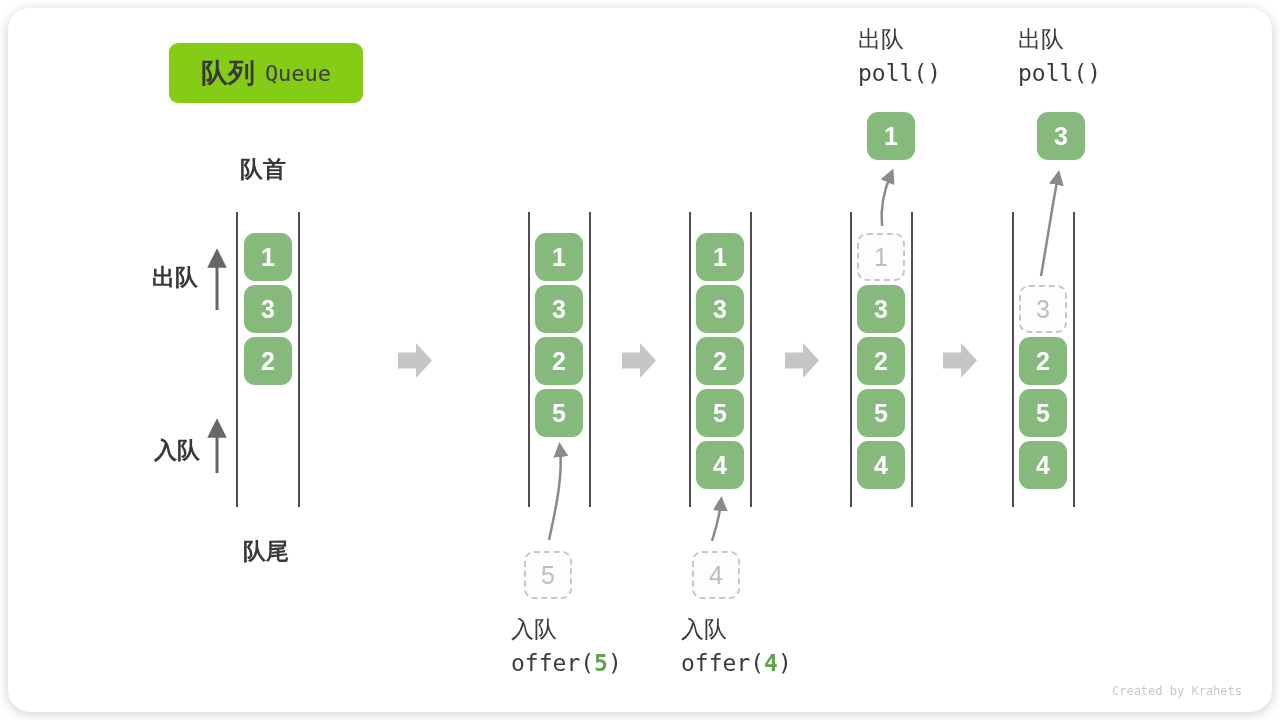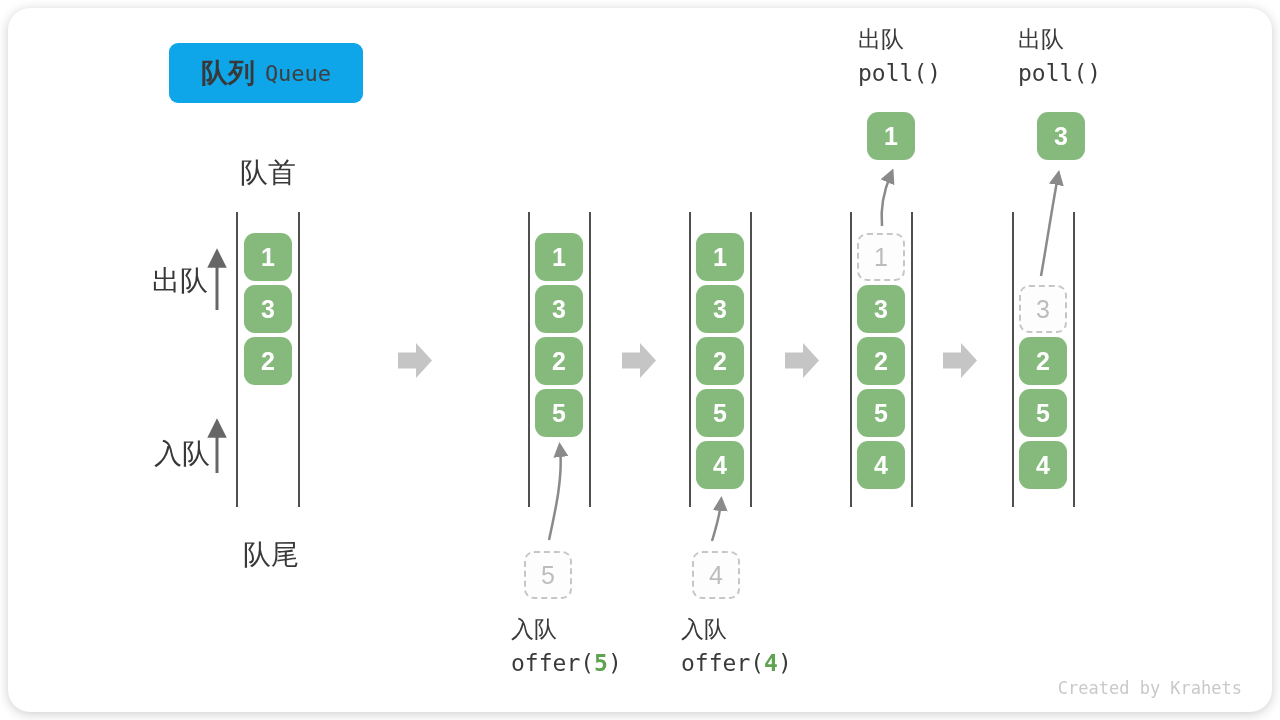--- a/index.html
+++ b/index.html
@@ -8,26 +8,26 @@
     font-family:"Liberation Sans","DejaVu Sans",sans-serif;
     -webkit-font-smoothing:antialiased;
   }
   .card{
     position:absolute;left:8px;top:8px;width:1264px;height:704px;
     background:#ffffff;border-radius:22px;
     box-shadow:0 2px 12px rgba(0,0,0,0.20);
   }
   .title-box{
     position:absolute;left:169px;top:43px;width:194px;height:60px;
-    background:#0ea5e9;border-radius:9px;
+    background:#84cc16;border-radius:9px;
     display:flex;align-items:center;justify-content:center;gap:10px;
   }
   .title-zh{font-size:27px;font-weight:700;color:#383838;}
   .title-en{font-family:"DejaVu Sans Mono","Liberation Mono",monospace;font-size:22px;color:#3f3f3f;}
-  .side-label{position:absolute;font-size:28px;font-weight:400;color:#383838;white-space:nowrap;}
+  .side-label{position:absolute;font-size:23px;font-weight:700;color:#383838;white-space:nowrap;}
   .vline{position:absolute;top:212px;width:2px;height:295px;background:#4f4f4f;}
   .cell{
     position:absolute;width:48px;height:48px;border-radius:11px;
     background:#86ba7c;color:#ffffff;
     display:flex;align-items:center;justify-content:center;
     font-size:25px;font-weight:600;
   }
   .ghost{
     position:absolute;width:48px;height:48px;border-radius:10px;
     border:2px dashed #c6c6c6;background:#fdfdfd;box-sizing:border-box;
@@ -37,21 +37,21 @@
   .op-group{position:absolute;display:flex;flex-direction:column;gap:7px;white-space:nowrap;}
   .op-action{font-size:23px;font-weight:500;color:#3a3a3a;line-height:26px;}
   .op-code{
     font-family:"DejaVu Sans Mono","Liberation Mono",monospace;
     font-size:23px;color:#3a3a3a;line-height:28px;
   }
   .op-code .arg{color:#5fa24f;font-weight:700;}
   .watermark{
     position:absolute;right:38px;bottom:22px;
     font-family:"DejaVu Sans Mono","Liberation Mono",monospace;
-    font-size:17px;color:#c9c9c9;
+    font-size:12px;color:#c9c9c9;
   }
   svg.overlay{position:absolute;left:0;top:0;pointer-events:none;}
 </style>
 </head>
 <body>
 
 <div id="stage">
   <div class="card"></div>
 
   <div class="title-box">

